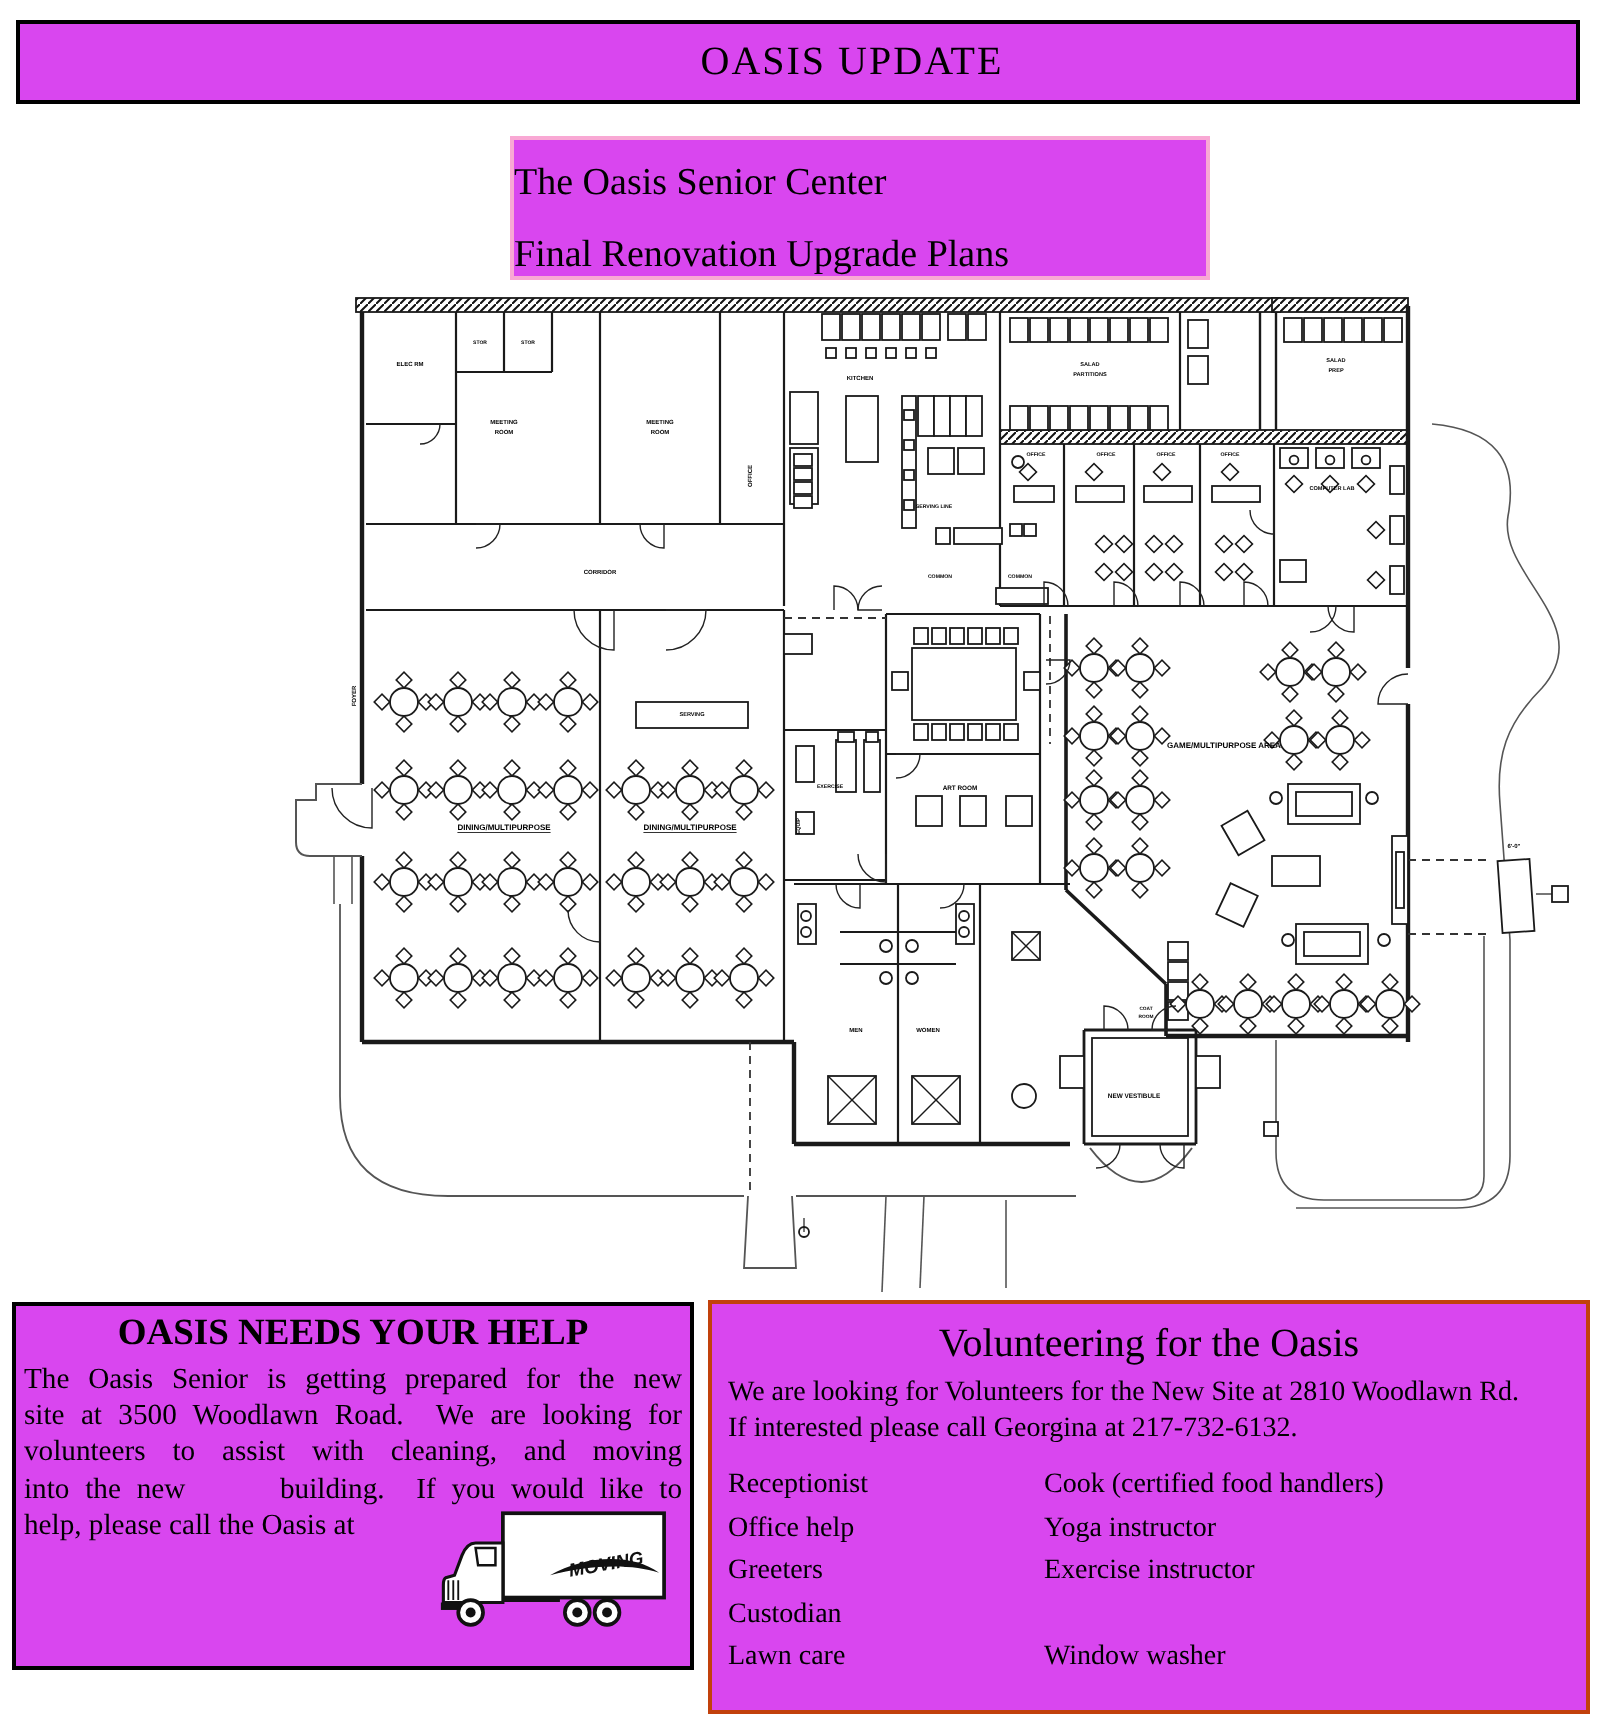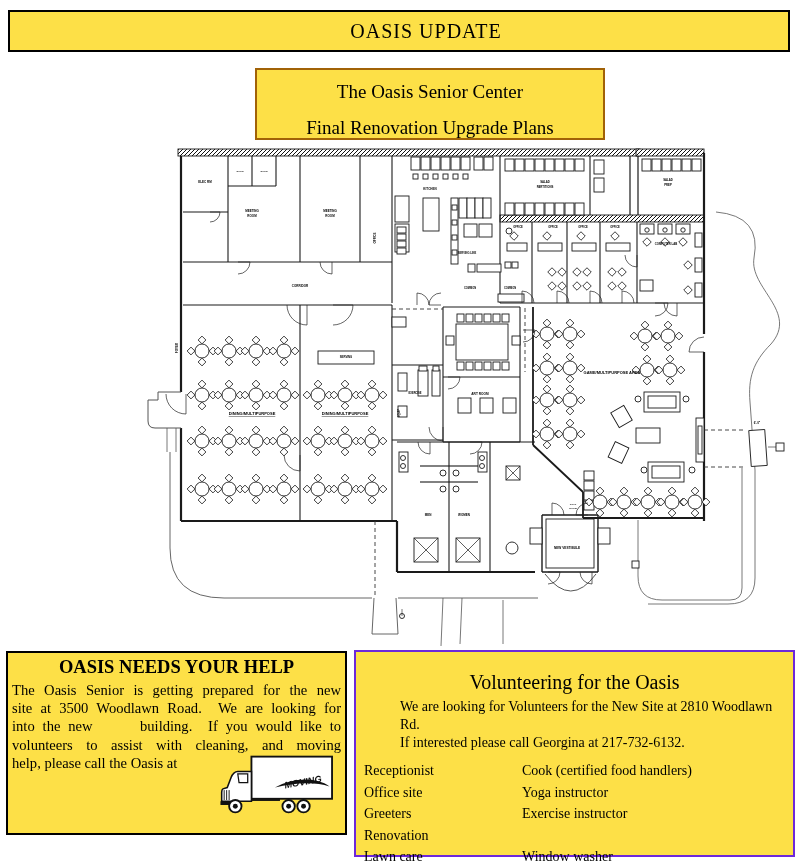--- a/index.html
+++ b/index.html
@@ -1,31 +1,31 @@
 <!DOCTYPE html>
 <html><head>
 <meta charset="utf-8">
 <style>
   html,body{margin:0;padding:0;background:#fff;}
   body{width:800px;height:861px;position:relative;font-family:"Liberation Serif",serif;color:#000;overflow:hidden;}
-  .box{position:absolute;background:#fde047;box-sizing:border-box;}
+  .box{position:absolute;background:#d946ef;box-sizing:border-box;}
   #header-box{left:8px;top:10px;width:782px;height:42px;border:2px solid #000;}
   #header-box .t{text-align:center;font-size:20px;letter-spacing:1px;margin-top:8px;padding-left:54px;}
-  #title-box{left:255px;top:68px;width:350px;height:72px;border:2px solid #a16207;text-align:center;}
+  #title-box{left:255px;top:68px;width:350px;height:72px;border:2px solid #f9a8d4;text-align:left;}
   #title-box .l{font-size:19px;margin-top:7px;line-height:29px;}
   #plan-wrap{position:absolute;left:0;top:140px;width:800px;height:512px;}
   #help-box{left:6px;top:651px;width:341px;height:184px;border:2px solid #000;padding:2px 4px;}
   #help-box h2{margin:2px 0 3px 0;font-size:18.5px;text-align:center;font-weight:bold;}
   #help-body{font-size:14.6px;line-height:18.2px;}
   #help-body .jline{display:block;white-space:pre-wrap;text-align:justify;text-align-last:justify;}
   #help-body .jline.last{text-align-last:left;}
   #truck{position:absolute;right:8px;bottom:7px;width:124px;height:78px;}
-  #vol-box{left:354px;top:650px;width:441px;height:207px;border:2px solid #6d28d9;padding:16px 8px;}
+  #vol-box{left:354px;top:650px;width:441px;height:207px;border:2px solid #c2410c;padding:6px 8px;}
   #vol-box h2{margin:3px 0 4px 0;font-size:20px;text-align:center;font-weight:normal;}
-  #vol-intro{font-size:14px;line-height:18px;margin-left:36px;}
+  #vol-intro{font-size:14px;line-height:18px;}
   #roles{margin-top:8px;font-size:14px;}
   .role-row{display:flex;line-height:21.6px;}
   .role-row .rl{width:158px;}
   svg text{font-family:"Liberation Sans",sans-serif;}
 </style>
 </head>
 <body>
 
 <div id="header-box" class="box">
   <div class="t">OASIS UPDATE</div>
@@ -561,22 +561,22 @@
       <text x="573" y="505" font-size="2.4" text-anchor="middle" fill="#000" font-weight="bold">COAT</text>
       <text x="573" y="509" font-size="2.4" text-anchor="middle" fill="#000" font-weight="bold">ROOM</text>
     </svg>
 </div>
 
 <div id="help-box" class="box">
   <h2>OASIS NEEDS YOUR HELP</h2>
   <div id="help-body">
       <span class="jline">The Oasis Senior is getting prepared for the new</span>
       <span class="jline">site at 3500 Woodlawn Road.  We are looking for</span>
+      <span class="jline">volunteers to assist with cleaning, and moving</span>
       <span class="jline">into the new      building.  If you would like to</span>
-      <span class="jline">volunteers to assist with cleaning, and moving</span>
       <span class="jline last">help, please call the Oasis at</span>
     </div>
   <svg id="truck" viewBox="0 0 200 110" xmlns="http://www.w3.org/2000/svg">
     <rect x="62" y="6" width="130" height="68" fill="#fff" stroke="#111" stroke-width="3"></rect>
     <path d="M100,56 C128,40 166,38 188,54 C164,46 130,48 100,56 Z" fill="#111"></path>
     <text x="146" y="52" font-size="15" font-weight="bold" font-style="italic" fill="#111" text-anchor="middle" transform="rotate(-10 146 52)" font-family="Liberation Sans, sans-serif">MOVING</text>
     <path d="M62,30 L40,30 Q33,30 29,40 L23,56 L16,58 Q14,59 14,64 L14,78 L62,78 Z" fill="#fff" stroke="#111" stroke-width="2.5"></path>
     <path d="M40,34 L56,34 L56,48 L42,48 Z" fill="#fff" stroke="#111" stroke-width="2"></path>
     <path d="M18,60 L18,76 M22,60 L22,76 M26,60 L26,76" stroke="#111" stroke-width="1.5"></path>
     <rect x="12" y="78" width="20" height="6" fill="#111"></rect>
@@ -595,28 +595,28 @@
   <div id="vol-intro">
       <div>We are looking for Volunteers for the New Site at 2810 Woodlawn Rd.</div>
       <div>If interested please call Georgina at 217-732-6132.</div>
     </div>
   <div id="roles">
       <div class="role-row">
         <span class="rl">Receptionist</span>
         <span>Cook (certified food handlers)</span>
       </div>
       <div class="role-row">
-        <span class="rl">Office site</span>
+        <span class="rl">Office help</span>
         <span>Yoga instructor</span>
       </div>
       <div class="role-row">
         <span class="rl">Greeters</span>
         <span>Exercise instructor</span>
       </div>
       <div class="role-row">
-        <span>Renovation</span>
+        <span>Custodian</span>
       </div>
       <div class="role-row">
         <span class="rl">Lawn care</span>
         <span>Window washer</span>
       </div>
     </div>
 </div>
 
 </body></html>

